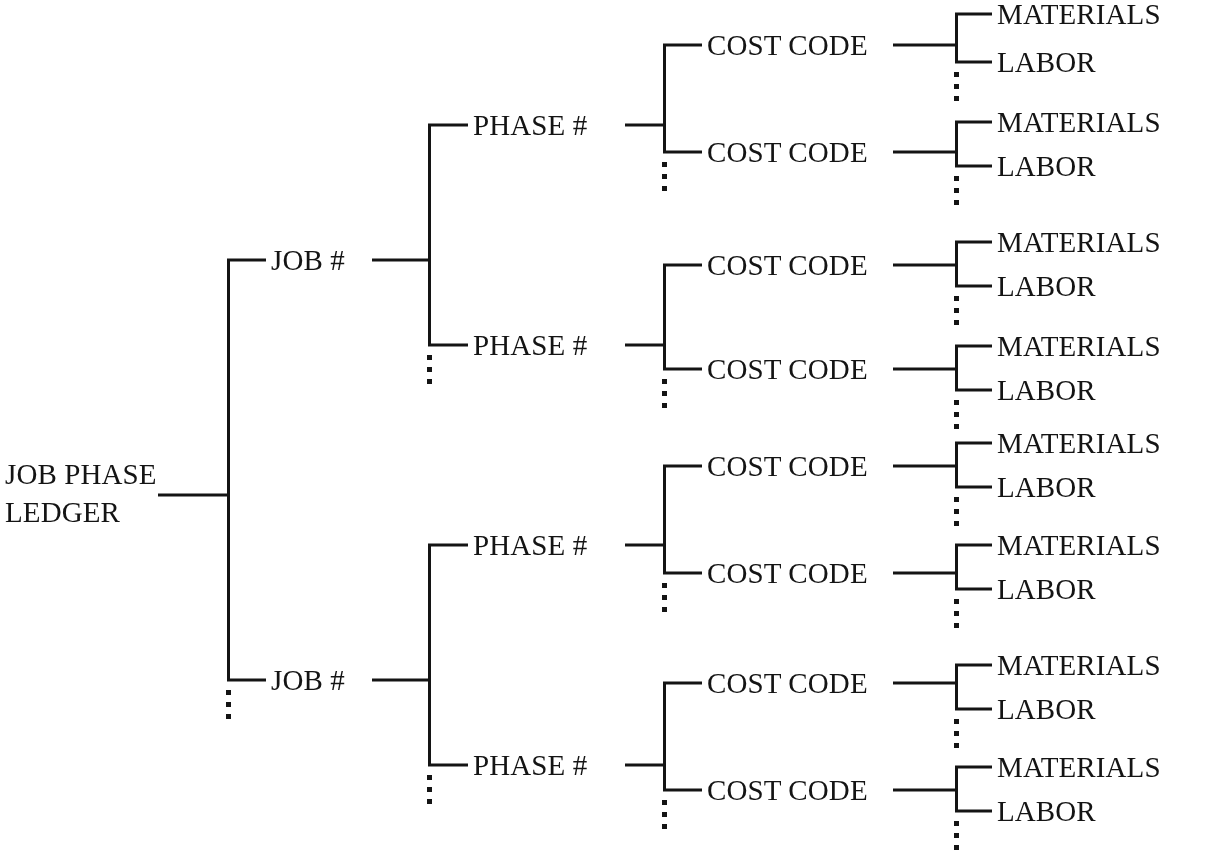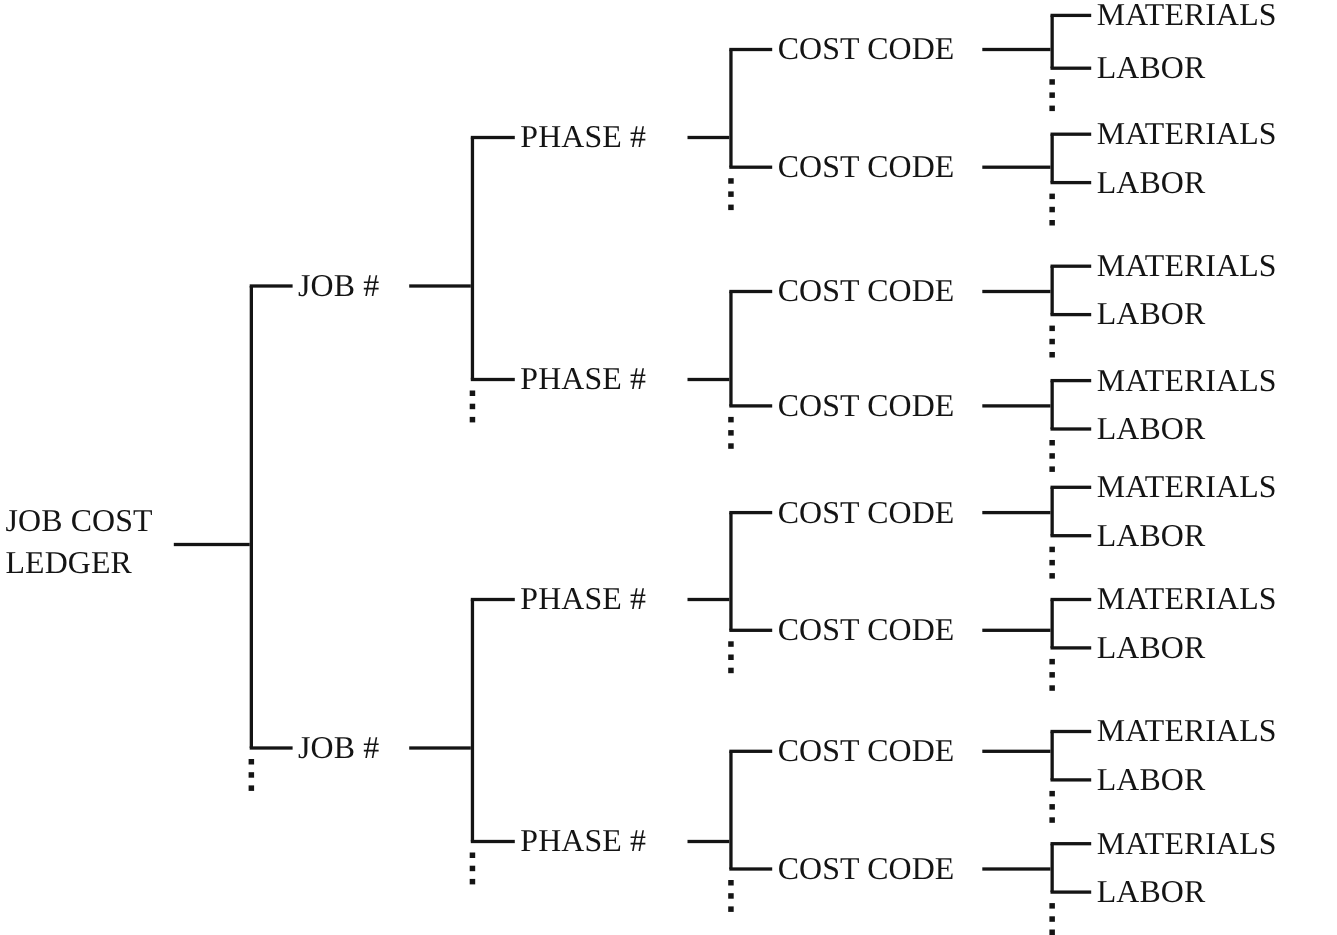--- a/index.html
+++ b/index.html
@@ -48,21 +48,21 @@
     background: #141414;
     margin-bottom: 7px;
   }
   .ellipsis i:last-child { margin-bottom: 0; }
 </style>
 </head>
 <body>
 
 <div id="diagram-root">
 
-  <div class="node-label root" style="left:5px; top:493px;">JOB COST
+  <div class="node-label root" style="left:5px; top:493px;">JOB PHASE
 LEDGER</div>
 
   <div id="tree-layer">
       <div class="conn h" style="left: 158px; top: 495px; width: 69px;"></div>
       <div class="conn v" style="left: 227px; top: 260px; height: 420px;"></div>
       <div class="ellipsis" style="left: 226px; top: 690px;">
         <i></i>
         <i></i>
         <i></i>
       </div>

